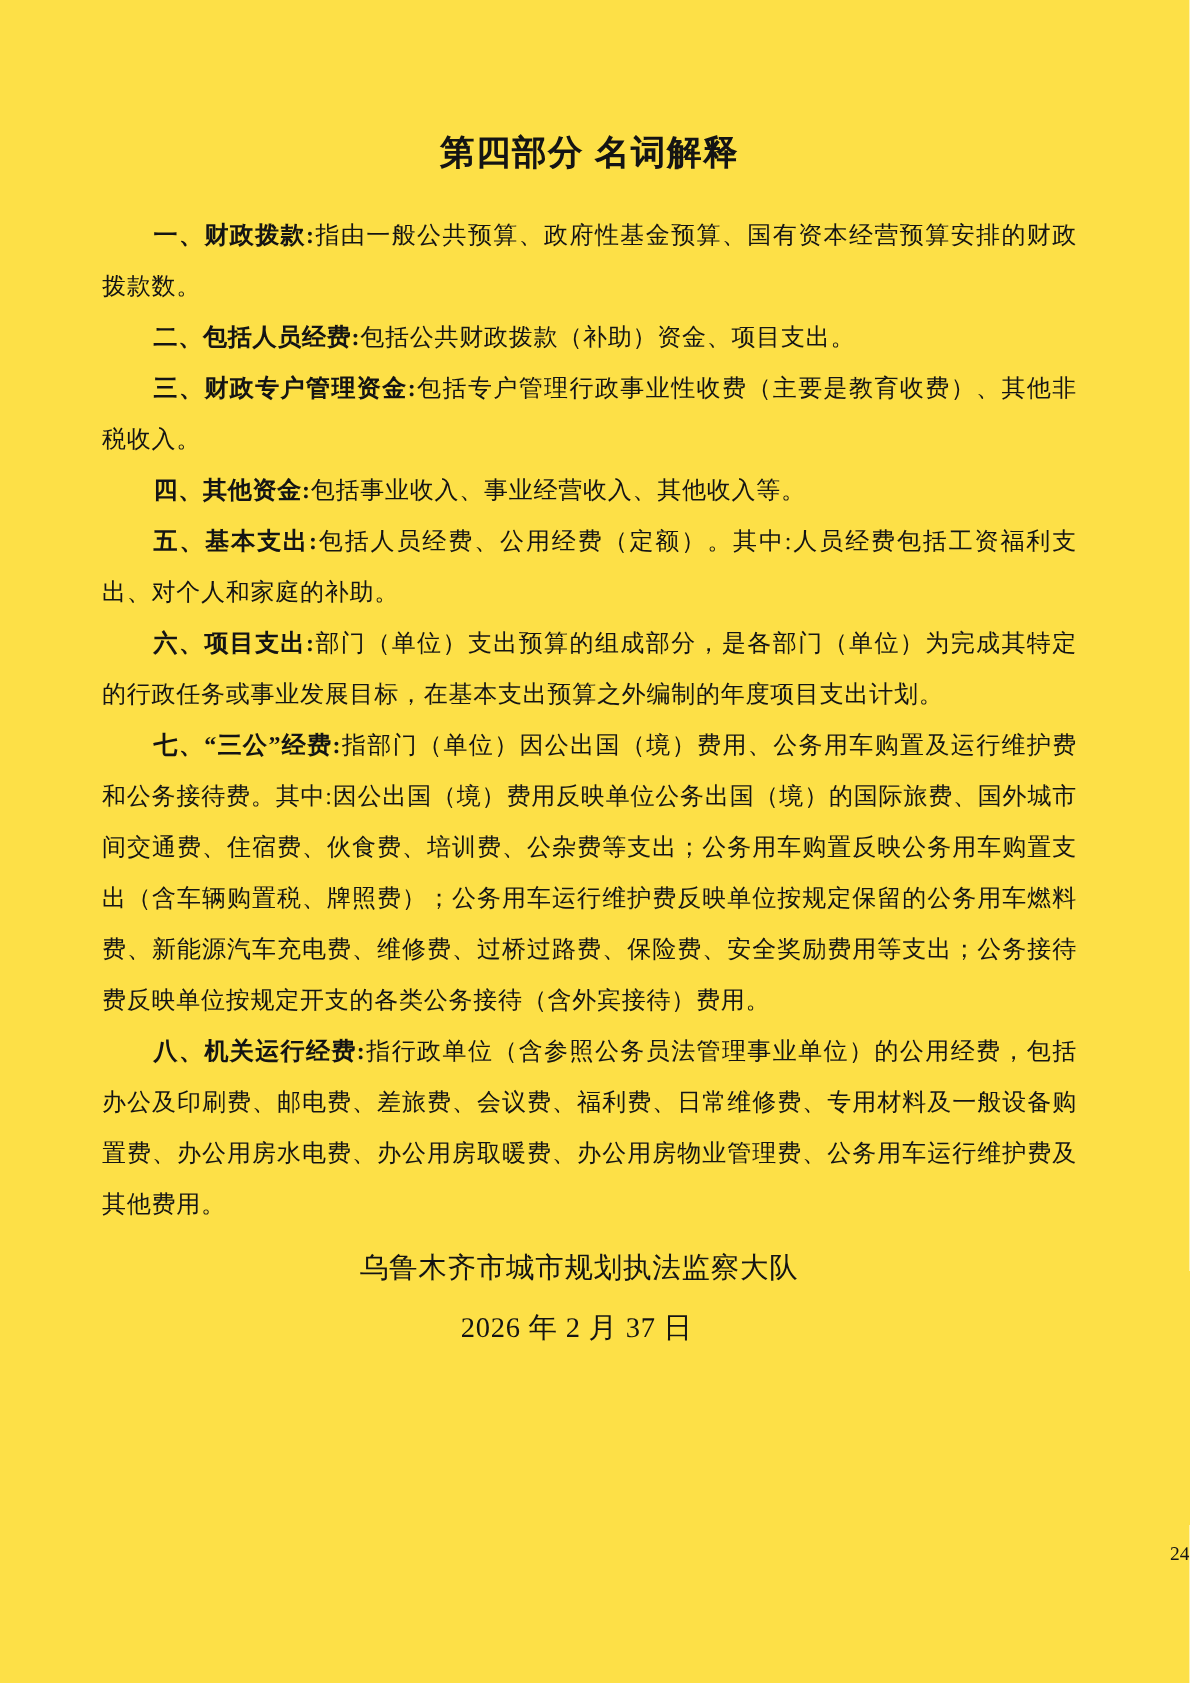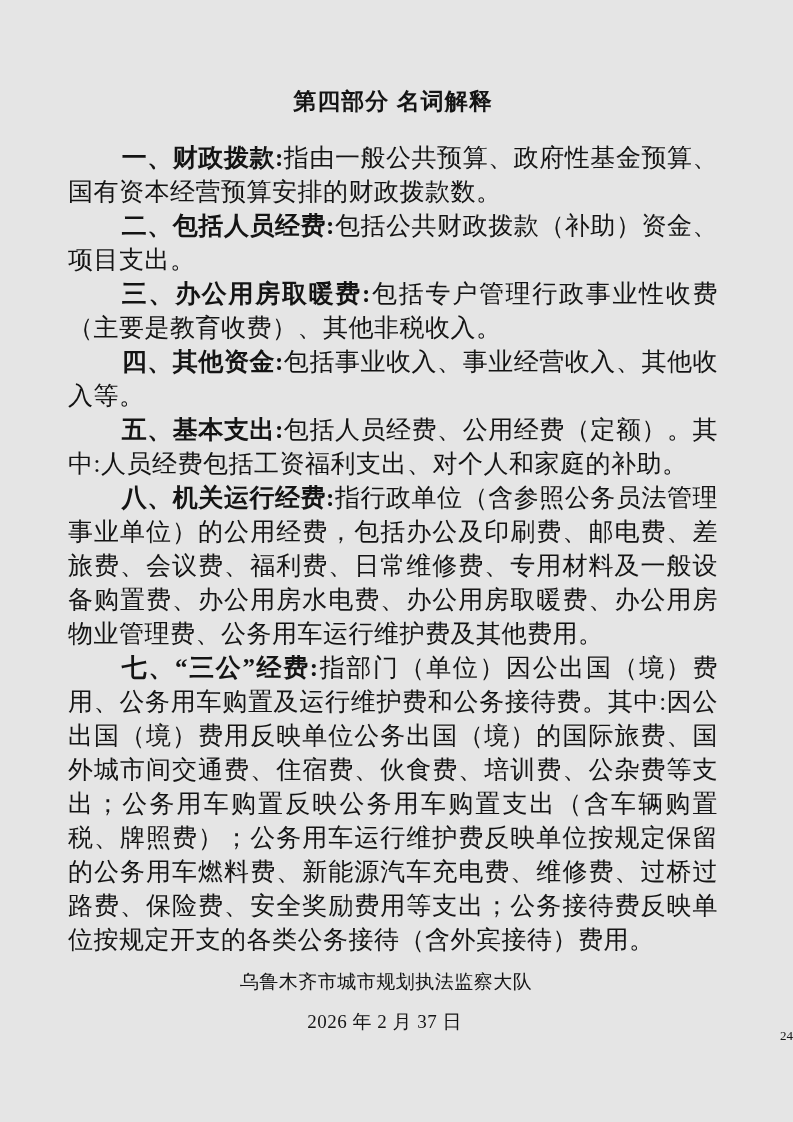--- a/index.html
+++ b/index.html
@@ -5,38 +5,38 @@
   html, body {
     margin: 0;
     padding: 0;
     background: #ffffff;
   }
   .page {
     position: relative;
     width: 793px;
     height: 1122px;
     margin: 0 auto;
-    background: #e5e5e5;
+    background: #fde047;
     box-sizing: border-box;
     padding: 86px 75px 0 68px;
     font-family: "Liberation Serif", "DejaVu Serif", serif;
     color: #141414;
     overflow: hidden;
   }
   .doc-title {
     font-family: "Liberation Sans", "DejaVu Sans", sans-serif;
     font-size: 23px;
     font-weight: bold;
     text-align: center;
     letter-spacing: 1px;
     margin: 0 0 24px 0;
   }
   .para {
     margin: 0;
-    font-size: 25px;
+    font-size: 16px;
     line-height: 34px;
     text-align: justify;
     text-justify: inter-character;
     text-indent: 2.15em;
     letter-spacing: 0.5px;
   }
   .para .term {
     font-weight: bold;
   }
   .closing {
@@ -68,30 +68,31 @@
 <body>
 
 <div class="page">
 
   <h1 class="doc-title">第四部分 名词解释</h1>
 
   <p class="para"><span class="term">一、财政拨款:</span><span class="def">指由一般公共预算、政府性基金预算、国有资本经营预算安排的财政拨款数。</span></p>
 
   <p class="para"><span class="term">二、包括人员经费:</span><span class="def">包括公共财政拨款（补助）资金、项目支出。</span></p>
 
-  <p class="para"><span class="term">三、办公用房取暖费:</span><span class="def">包括专户管理行政事业性收费（主要是教育收费）、其他非税收入。</span></p>
+  <p class="para"><span class="term">三、财政专户管理资金:</span><span class="def">包括专户管理行政事业性收费（主要是教育收费）、其他非税收入。</span></p>
 
   <p class="para"><span class="term">四、其他资金:</span><span class="def">包括事业收入、事业经营收入、其他收入等。</span></p>
 
   <p class="para"><span class="term">五、基本支出:</span><span class="def">包括人员经费、公用经费（定额）。其中:人员经费包括工资福利支出、对个人和家庭的补助。</span></p>
 
+  <p class="para"><span class="term">六、项目支出:</span><span class="def">部门（单位）支出预算的组成部分，是各部门（单位）为完成其特定的行政任务或事业发展目标，在基本支出预算之外编制的年度项目支出计划。</span></p>
+
+  <p class="para"><span class="term">七、“三公”经费:</span><span class="def">指部门（单位）因公出国（境）费用、公务用车购置及运行维护费和公务接待费。其中:因公出国（境）费用反映单位公务出国（境）的国际旅费、国外城市间交通费、住宿费、伙食费、培训费、公杂费等支出；公务用车购置反映公务用车购置支出（含车辆购置税、牌照费）；公务用车运行维护费反映单位按规定保留的公务用车燃料费、新能源汽车充电费、维修费、过桥过路费、保险费、安全奖励费用等支出；公务接待费反映单位按规定开支的各类公务接待（含外宾接待）费用。</span></p>
 
   <p class="para"><span class="term">八、机关运行经费:</span><span class="def">指行政单位（含参照公务员法管理事业单位）的公用经费，包括办公及印刷费、邮电费、差旅费、会议费、福利费、日常维修费、专用材料及一般设备购置费、办公用房水电费、办公用房取暖费、办公用房物业管理费、公务用车运行维护费及其他费用。</span></p>
-
-  <p class="para"><span class="term">七、“三公”经费:</span><span class="def">指部门（单位）因公出国（境）费用、公务用车购置及运行维护费和公务接待费。其中:因公出国（境）费用反映单位公务出国（境）的国际旅费、国外城市间交通费、住宿费、伙食费、培训费、公杂费等支出；公务用车购置反映公务用车购置支出（含车辆购置税、牌照费）；公务用车运行维护费反映单位按规定保留的公务用车燃料费、新能源汽车充电费、维修费、过桥过路费、保险费、安全奖励费用等支出；公务接待费反映单位按规定开支的各类公务接待（含外宾接待）费用。</span></p>
 
 
   <p class="closing signature">乌鲁木齐市城市规划执法监察大队</p>
 
   <p class="closing date">2026 年 2 月 37 日</p>
 
   <div class="page-number">24</div>
 
 </div>
 

